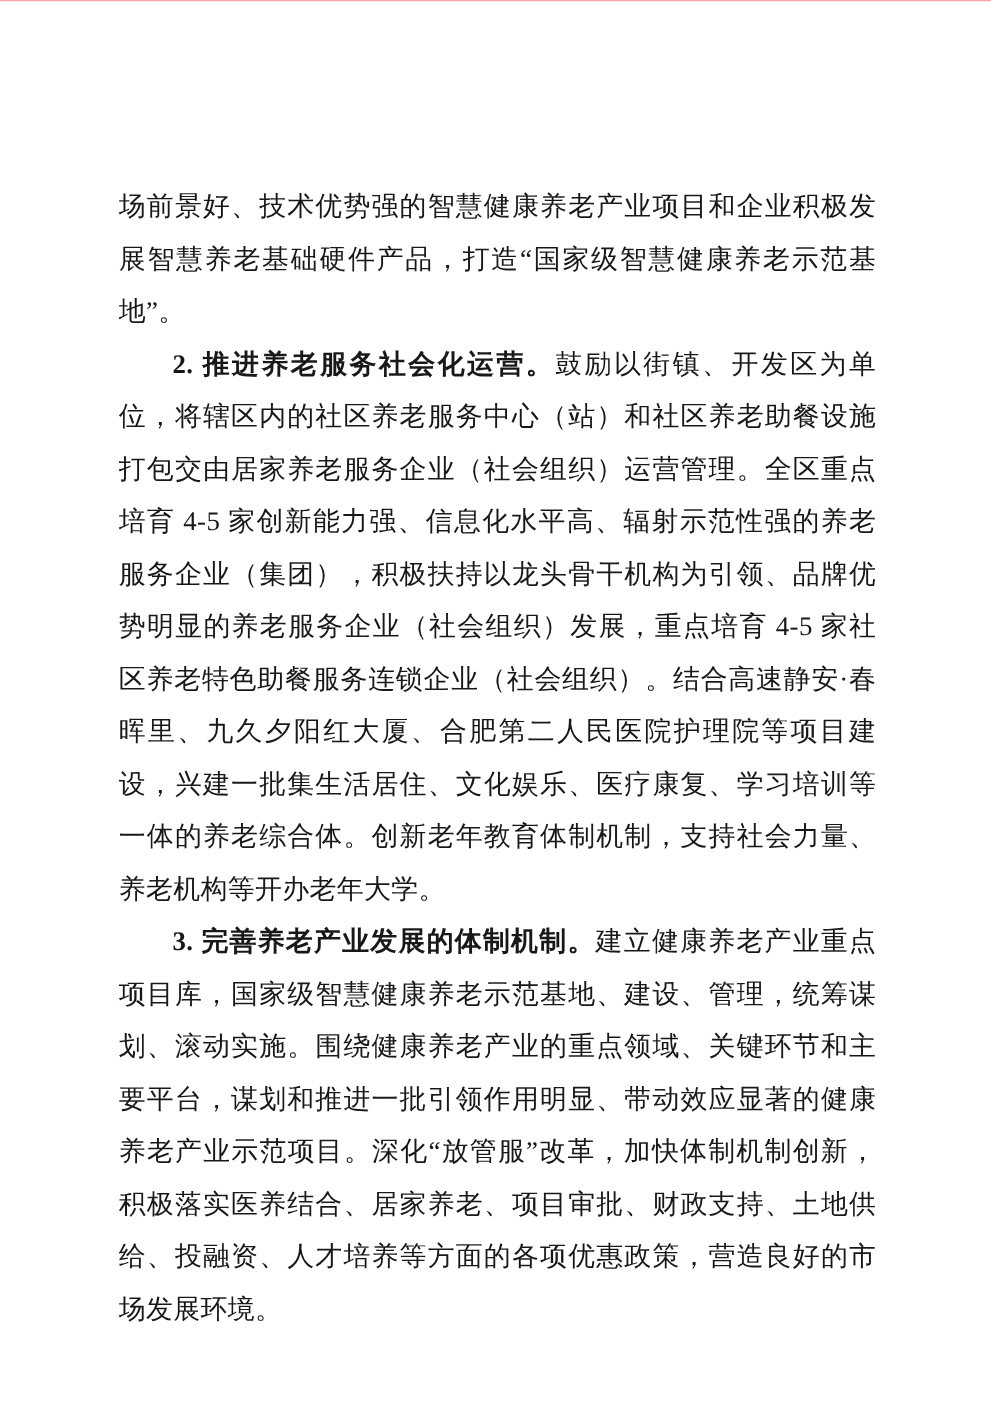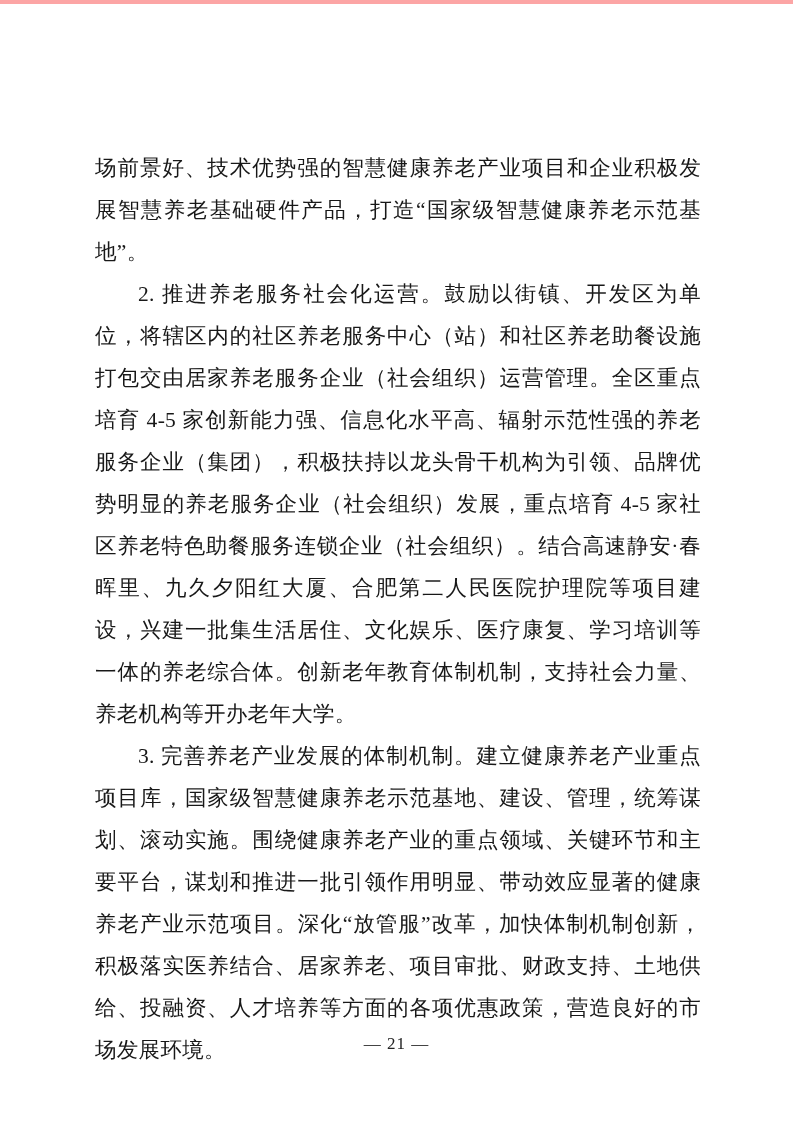--- a/index.html
+++ b/index.html
@@ -6,21 +6,21 @@
     margin: 0;
     padding: 0;
     background: #ffffff;
   }
   .page {
     position: relative;
     width: 793px;
     height: 1122px;
     margin: 0 auto;
     background: #ffffff;
-    border-top: 4px solid #fca5a5;
+    border-top: 1px solid #fca5a5;
     box-sizing: border-box;
     overflow: hidden;
     font-family: "Liberation Serif", "DejaVu Serif", serif;
     color: #181818;
   }
   .content {
     position: absolute;
     top: 143px;
     left: 95px;
     width: 606px;
@@ -31,21 +31,21 @@
     line-height: 42px;
     text-align: justify;
     text-align-last: left;
     letter-spacing: 0.3px;
     -webkit-font-smoothing: antialiased;
   }
   .para.indented {
     text-indent: 2em;
   }
   .para-heading {
-    font-weight: normal;
+    font-weight: bold;
   }
   .page-number {
     position: absolute;
     top: 1028px;
     left: 0;
     width: 100%;
     text-align: center;
     font-size: 17px;
     letter-spacing: 1px;
     color: #222222;
@@ -59,14 +59,13 @@
   <div class="content">
 
     <p class="para"><span>场前景好、技术优势强的智慧健康养老产业项目和企业积极发展智慧养老基础硬件产品，打造“国家级智慧健康养老示范基地”。</span></p>
 
     <p class="para indented"><span class="para-heading">2. 推进养老服务社会化运营。</span><span>鼓励以街镇、开发区为单位，将辖区内的社区养老服务中心（站）和社区养老助餐设施打包交由居家养老服务企业（社会组织）运营管理。全区重点培育 4-5 家创新能力强、信息化水平高、辐射示范性强的养老服务企业（集团），积极扶持以龙头骨干机构为引领、品牌优势明显的养老服务企业（社会组织）发展，重点培育 4-5 家社区养老特色助餐服务连锁企业（社会组织）。结合高速静安·春晖里、九久夕阳红大厦、合肥第二人民医院护理院等项目建设，兴建一批集生活居住、文化娱乐、医疗康复、学习培训等一体的养老综合体。创新老年教育体制机制，支持社会力量、养老机构等开办老年大学。</span></p>
 
     <p class="para indented"><span class="para-heading">3. 完善养老产业发展的体制机制。</span><span>建立健康养老产业重点项目库，国家级智慧健康养老示范基地、建设、管理，统筹谋划、滚动实施。围绕健康养老产业的重点领域、关键环节和主要平台，谋划和推进一批引领作用明显、带动效应显著的健康养老产业示范项目。深化“放管服”改革，加快体制机制创新，积极落实医养结合、居家养老、项目审批、财政支持、土地供给、投融资、人才培养等方面的各项优惠政策，营造良好的市场发展环境。</span></p>
 
   </div>
 
-  <div class="page-number">— 21 —</div>
 </div>
 
 </body></html>

